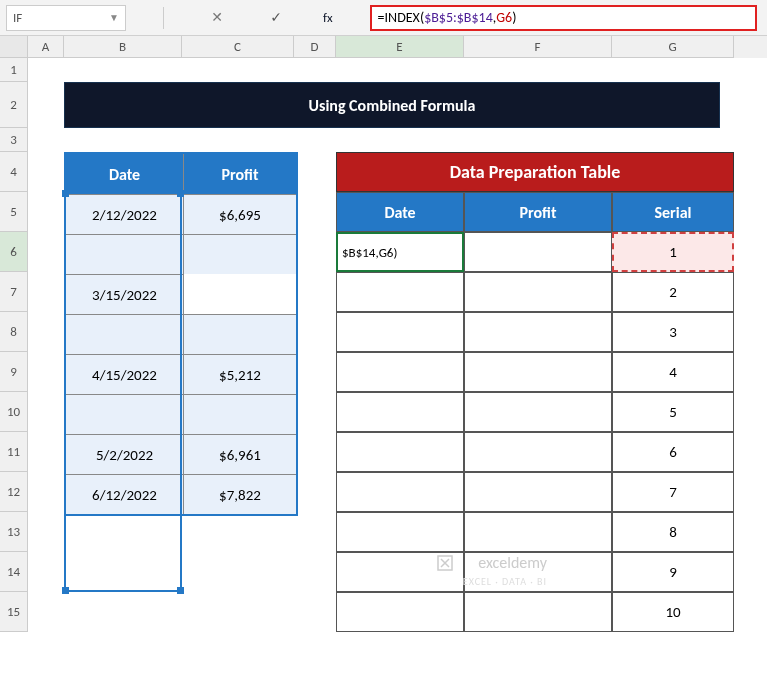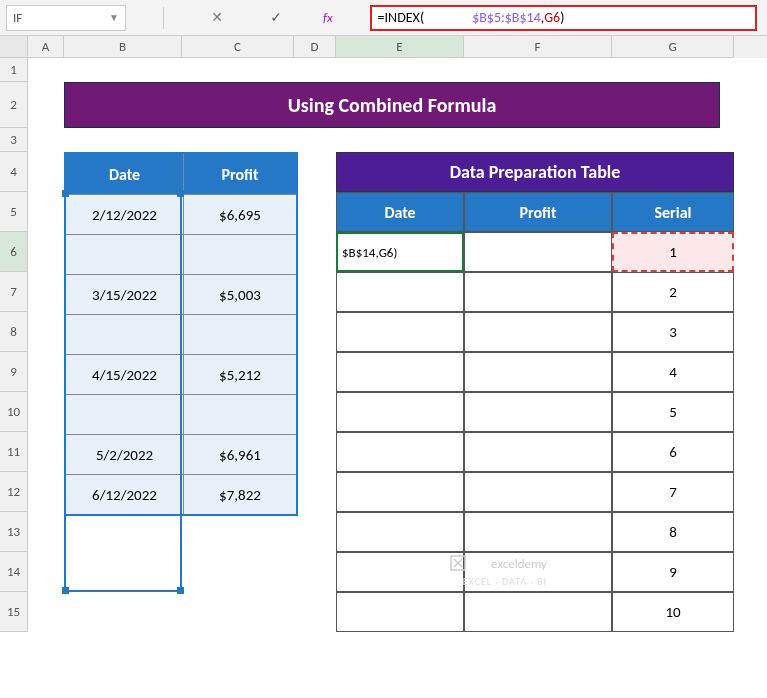--- a/index.html
+++ b/index.html
@@ -52,40 +52,39 @@
       height: 20px;
       display: flex;
       align-items: center;
       justify-content: center;
       color: #777;
       margin: 0 6px;
       font-size: 14px;
     }
     .fb-icon.check { color: #555; }
     .fx-label {
-      font-style: italic;
-      color: #a21caf;
+      color: #0f172a;
       font-size: 13px;
       margin: 0 4px;
     }
     .formula-input {
       flex: 1;
       height: 26px;
       background: #fff;
       border: 2px solid #e02020;
       margin: 0 10px 0 6px;
       display: flex;
       align-items: center;
       padding: 0 6px;
       font-size: 14px;
       font-family: Calibri, Arial, sans-serif;
     }
     .formula-input .eq { color: #000; }
     .formula-input .fn { color: #000; }
-    .formula-input .ref1 { color: #8b5cf6; padding-left: 48px; }
+    .formula-input .ref1 { color: #4c1d95; }
     .formula-input .ref2 { color: #c00000; }
     .grid-area {
       position: relative;
       background: #fff;
     }
     .col-headers {
       display: flex;
       height: 22px;
       background: #f0f0f0;
     }
@@ -141,26 +140,26 @@
     .cells {
       position: relative;
       flex: 1;
     }
     .title-bar {
       position: absolute;
       left: 36px;
       top: 24px;
       width: 656px;
       height: 46px;
-      background: #701a75;
+      background: #0f172a;
       color: #fff;
       display: flex;
       align-items: center;
       justify-content: center;
-      font-size: 20px;
+      font-size: 16px;
       font-weight: bold;
       border: 1px solid #16314f;
     }
     .table1 {
       position: absolute;
       left: 36px;
       top: 94px;
       border: 2px solid #2478c6;
     }
     .th1 {
@@ -184,21 +183,21 @@
     }
     .table1-row { display: flex; }
     .table1 .c-date { width: 118px; border-right: 1px solid #888; }
     .table1 .c-profit { width: 112px; }
     .table2-title {
       position: absolute;
       left: 308px;
       top: 94px;
       width: 398px;
       height: 40px;
-      background: #4c1d95;
+      background: #b91c1c;
       color: #fff;
       display: flex;
       align-items: center;
       justify-content: center;
       font-size: 18px;
       font-weight: bold;
       border: 1px solid #333;
     }
     .table2 {
       position: absolute;
@@ -255,21 +254,21 @@
     .sq { position: absolute; width: 7px; height: 7px; background: #2478c6; }
     .sq-tl { left: -4px; top: -4px; }
     .sq-tr { right: -4px; top: -4px; }
     .sq-bl { left: -4px; bottom: -4px; }
     .sq-br { right: -4px; bottom: -4px; }
     .watermark {
       position: absolute;
       right: 220px;
       bottom: 60px;
       color: #ccc;
-      font-size: 13px;
+      font-size: 16px;
       display: flex;
       align-items: center;
       gap: 24px;
       pointer-events: none;
     }
     .watermark-sub {
       position: absolute;
       right: 220px;
       bottom: 44px;
       color: #ddd;
@@ -341,21 +340,20 @@
         <div class="table1-row">
             <div class="td1 c-date">2/12/2022</div>
             <div class="td1 c-profit">$6,695</div>
           </div>
         <div class="table1-row">
             <div class="td1 c-date"></div>
             <div class="td1 c-profit"></div>
           </div>
         <div class="table1-row">
             <div class="td1 c-date">3/15/2022</div>
-            <div class="td1 c-profit">$5,003</div>
           </div>
         <div class="table1-row">
             <div class="td1 c-date"></div>
             <div class="td1 c-profit"></div>
           </div>
         <div class="table1-row">
             <div class="td1 c-date">4/15/2022</div>
             <div class="td1 c-profit">$5,212</div>
           </div>
         <div class="table1-row">

